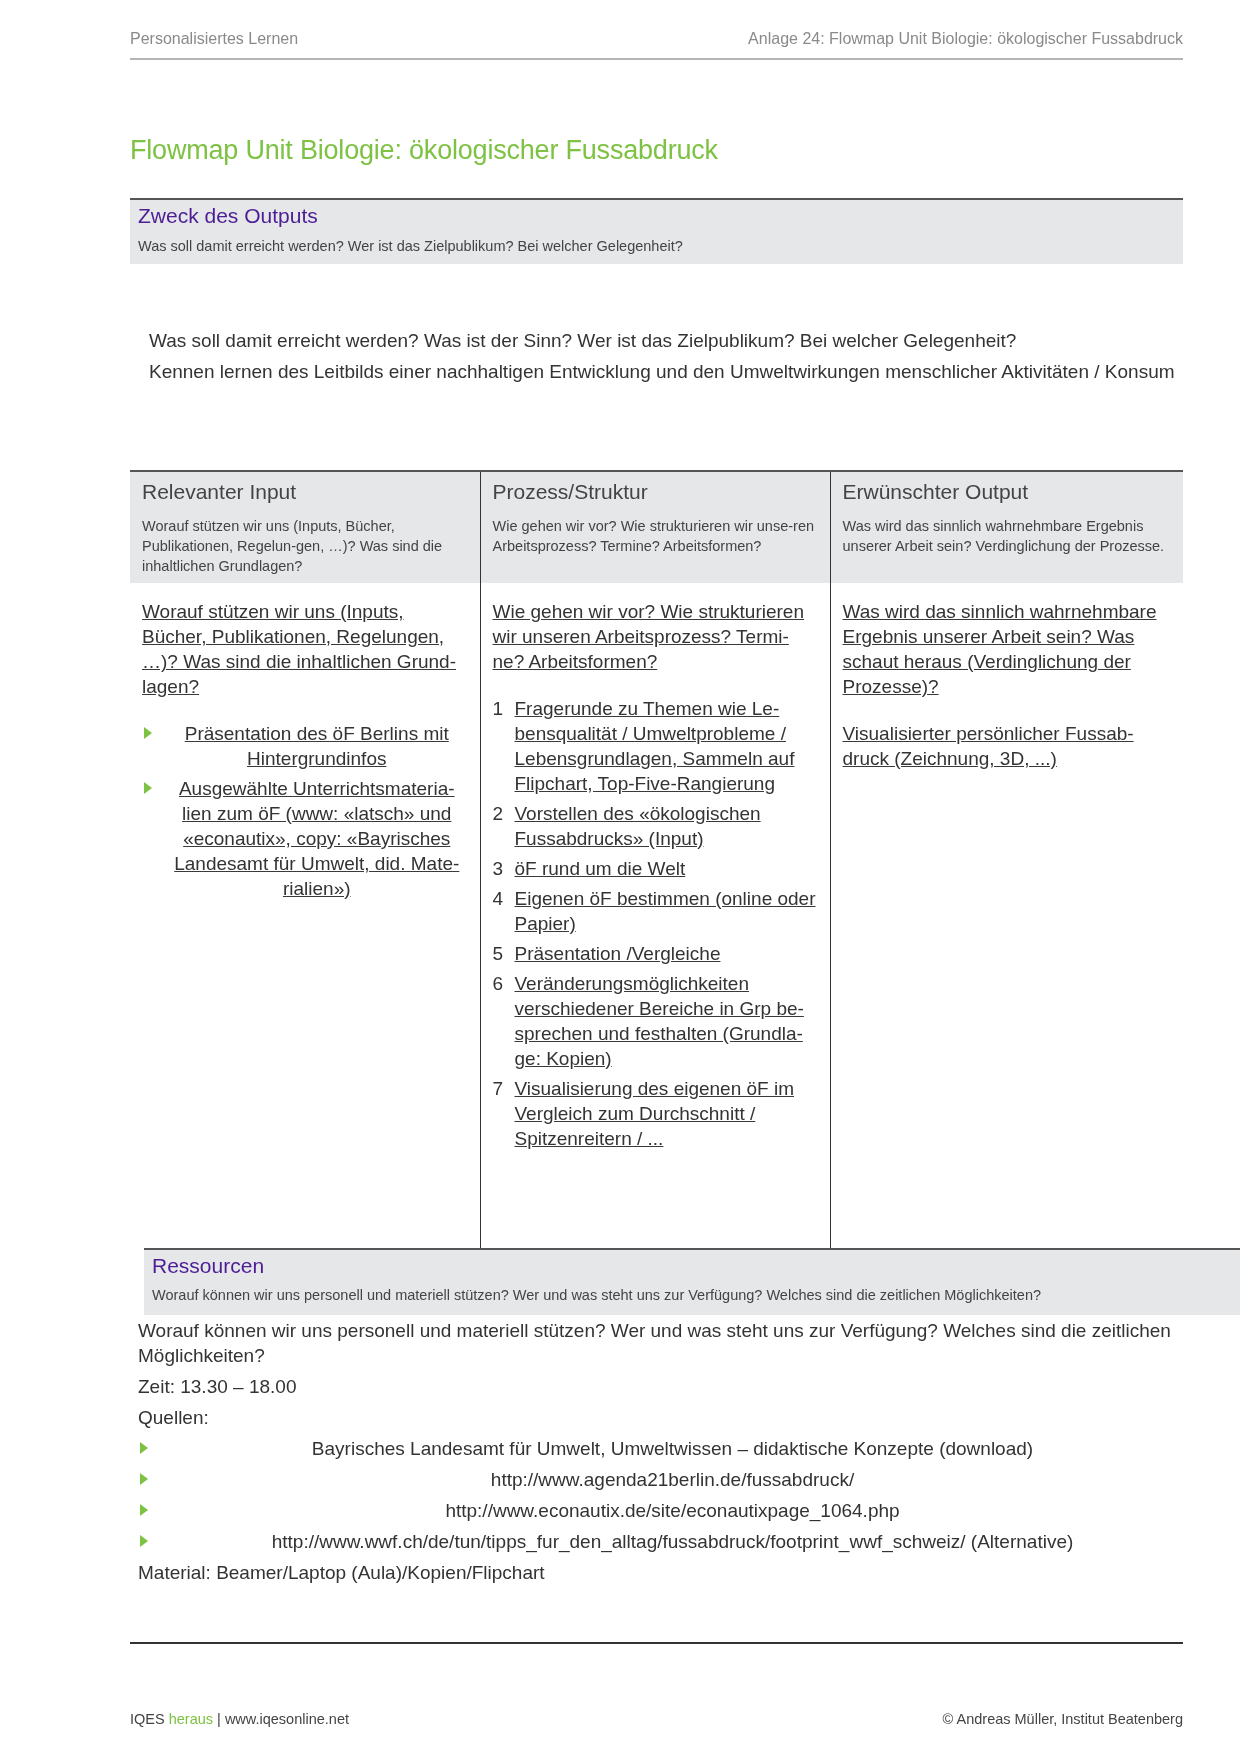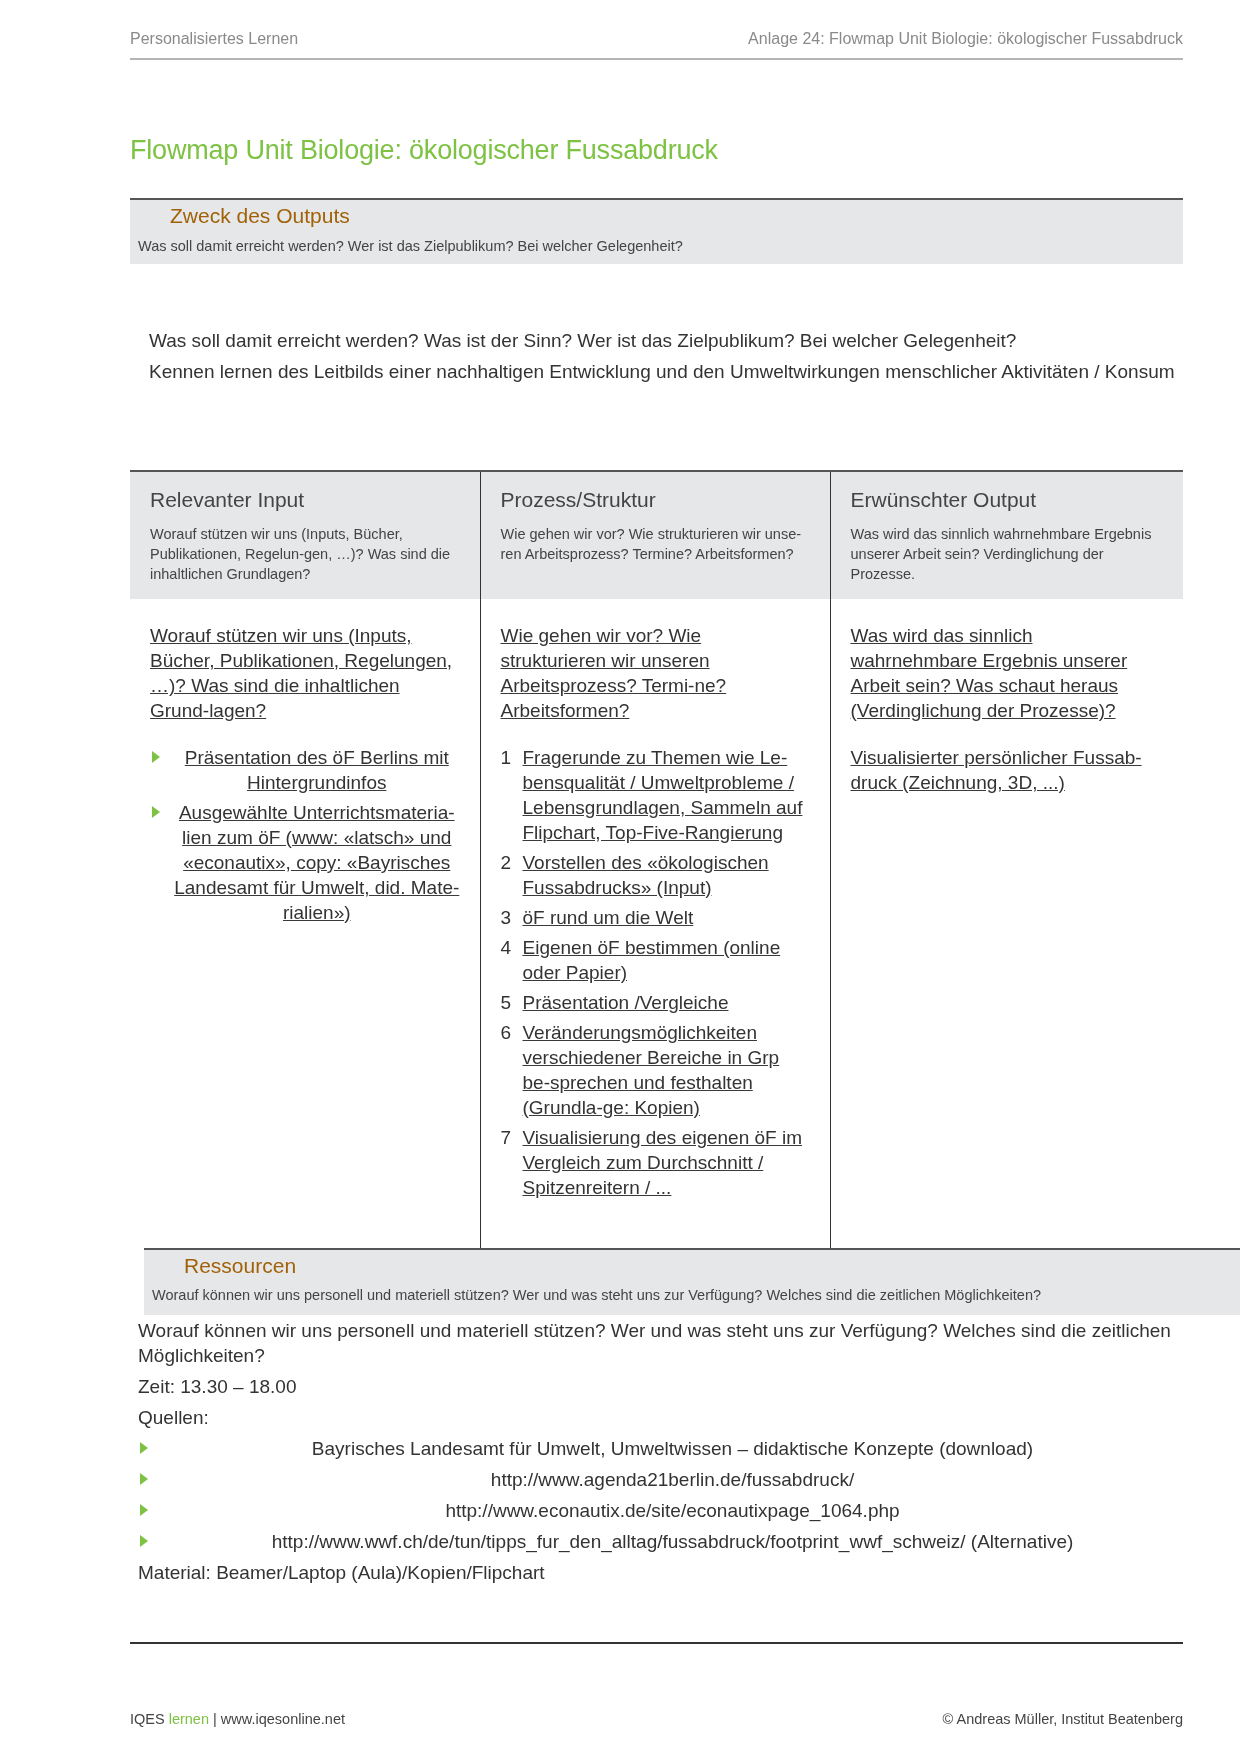--- a/index.html
+++ b/index.html
@@ -3,26 +3,26 @@
 <meta charset="utf-8">
 <style>
   html, body { margin:0; padding:0; background:#ffffff; }
   body { width:1240px; height:1754px; position:relative; overflow:hidden;
          font-family:"Liberation Sans", sans-serif; color:#3a3a3a; }
   .abs { position:absolute; }
   .running-head { top:30px; font-size:16px; color:#8a8a8a; }
   .head-rule { left:130px; width:1053px; top:58px; height:2px; background:#b5b5b5; }
   .title { left:130px; top:135px; font-size:27px; color:#7dc242; white-space:nowrap; letter-spacing:-0.2px; }
   .bar { background:#e6e7e9; border-top:2px solid #555; box-sizing:border-box; }
-  .bar-title { font-size:21px; color:#a16207; padding:4px 0 0 8px;margin-left:32px; }
+  .bar-title { font-size:21px; color:#4c1d95; padding:4px 0 0 8px; }
   .bar-sub { font-size:14.5px; color:#444; padding:8px 8px 0 8px; line-height:20px; }
   .para { font-size:19px; line-height:25px; color:#333;margin-left:11px; }
   .para p { margin:0 0 6px 0; }
   table.grid { position:absolute; left:130px; top:470px; width:1053px; border-collapse:collapse; table-layout:fixed; }
-  table.grid td, table.grid th { vertical-align:top; text-align:left; font-weight:normal; padding:12px; }
+  table.grid td, table.grid th { vertical-align:top; text-align:left; font-weight:normal; padding:4px; }
   table.grid th { background:#e6e7e9; border-top:2px solid #555; height:103px; }
   table.grid th + th, table.grid td + td { border-left:1.5px solid #333; }
   .th-title { font-size:21px; color:#444; padding:4px 8px 0 8px; height:30px; }
   .th-sub { font-size:14.5px; color:#444; line-height:20px; padding:6px 8px 0 8px; }
   .cell { font-size:19px; line-height:25px; color:#333; padding:12px 8px 0 8px; }
   .cell p { margin:0 0 22px 0; }
   ul.tri { list-style:none; margin:0; padding:0;text-align:center; }
   ul.tri li { position:relative; padding-left:24px; margin-bottom:5px; }
   .tri-icon { position:absolute; left:2px; top:6px; width:0; height:0;
               border-top:6px solid transparent; border-bottom:6px solid transparent; border-left:8px solid #7dc242; }
@@ -124,17 +124,17 @@
     <li><span class="tri-icon"></span><span>http://www.econautix.de/site/econautixpage_1064.php</span></li>
     <li><span class="tri-icon"></span><span>http://www.wwf.ch/de/tun/tipps_fur_den_alltag/fussabdruck/footprint_wwf_schweiz/ (Alternative)</span></li>
   </ul>
   <p>Material: Beamer/Laptop (Aula)/Kopien/Flipchart</p>
 </div>
 
 <div class="abs foot-rule"></div>
 
 <div class="abs footer" style="left:130px;">
   <span>IQES</span>
-  <span class="green">lernen</span>
+  <span class="green">heraus</span>
   <span>|</span>
   <span>www.iqesonline.net</span>
 </div>
 <div class="abs footer" style="right:57px;">© Andreas Müller, Institut Beatenberg</div>
 
 </body></html>

